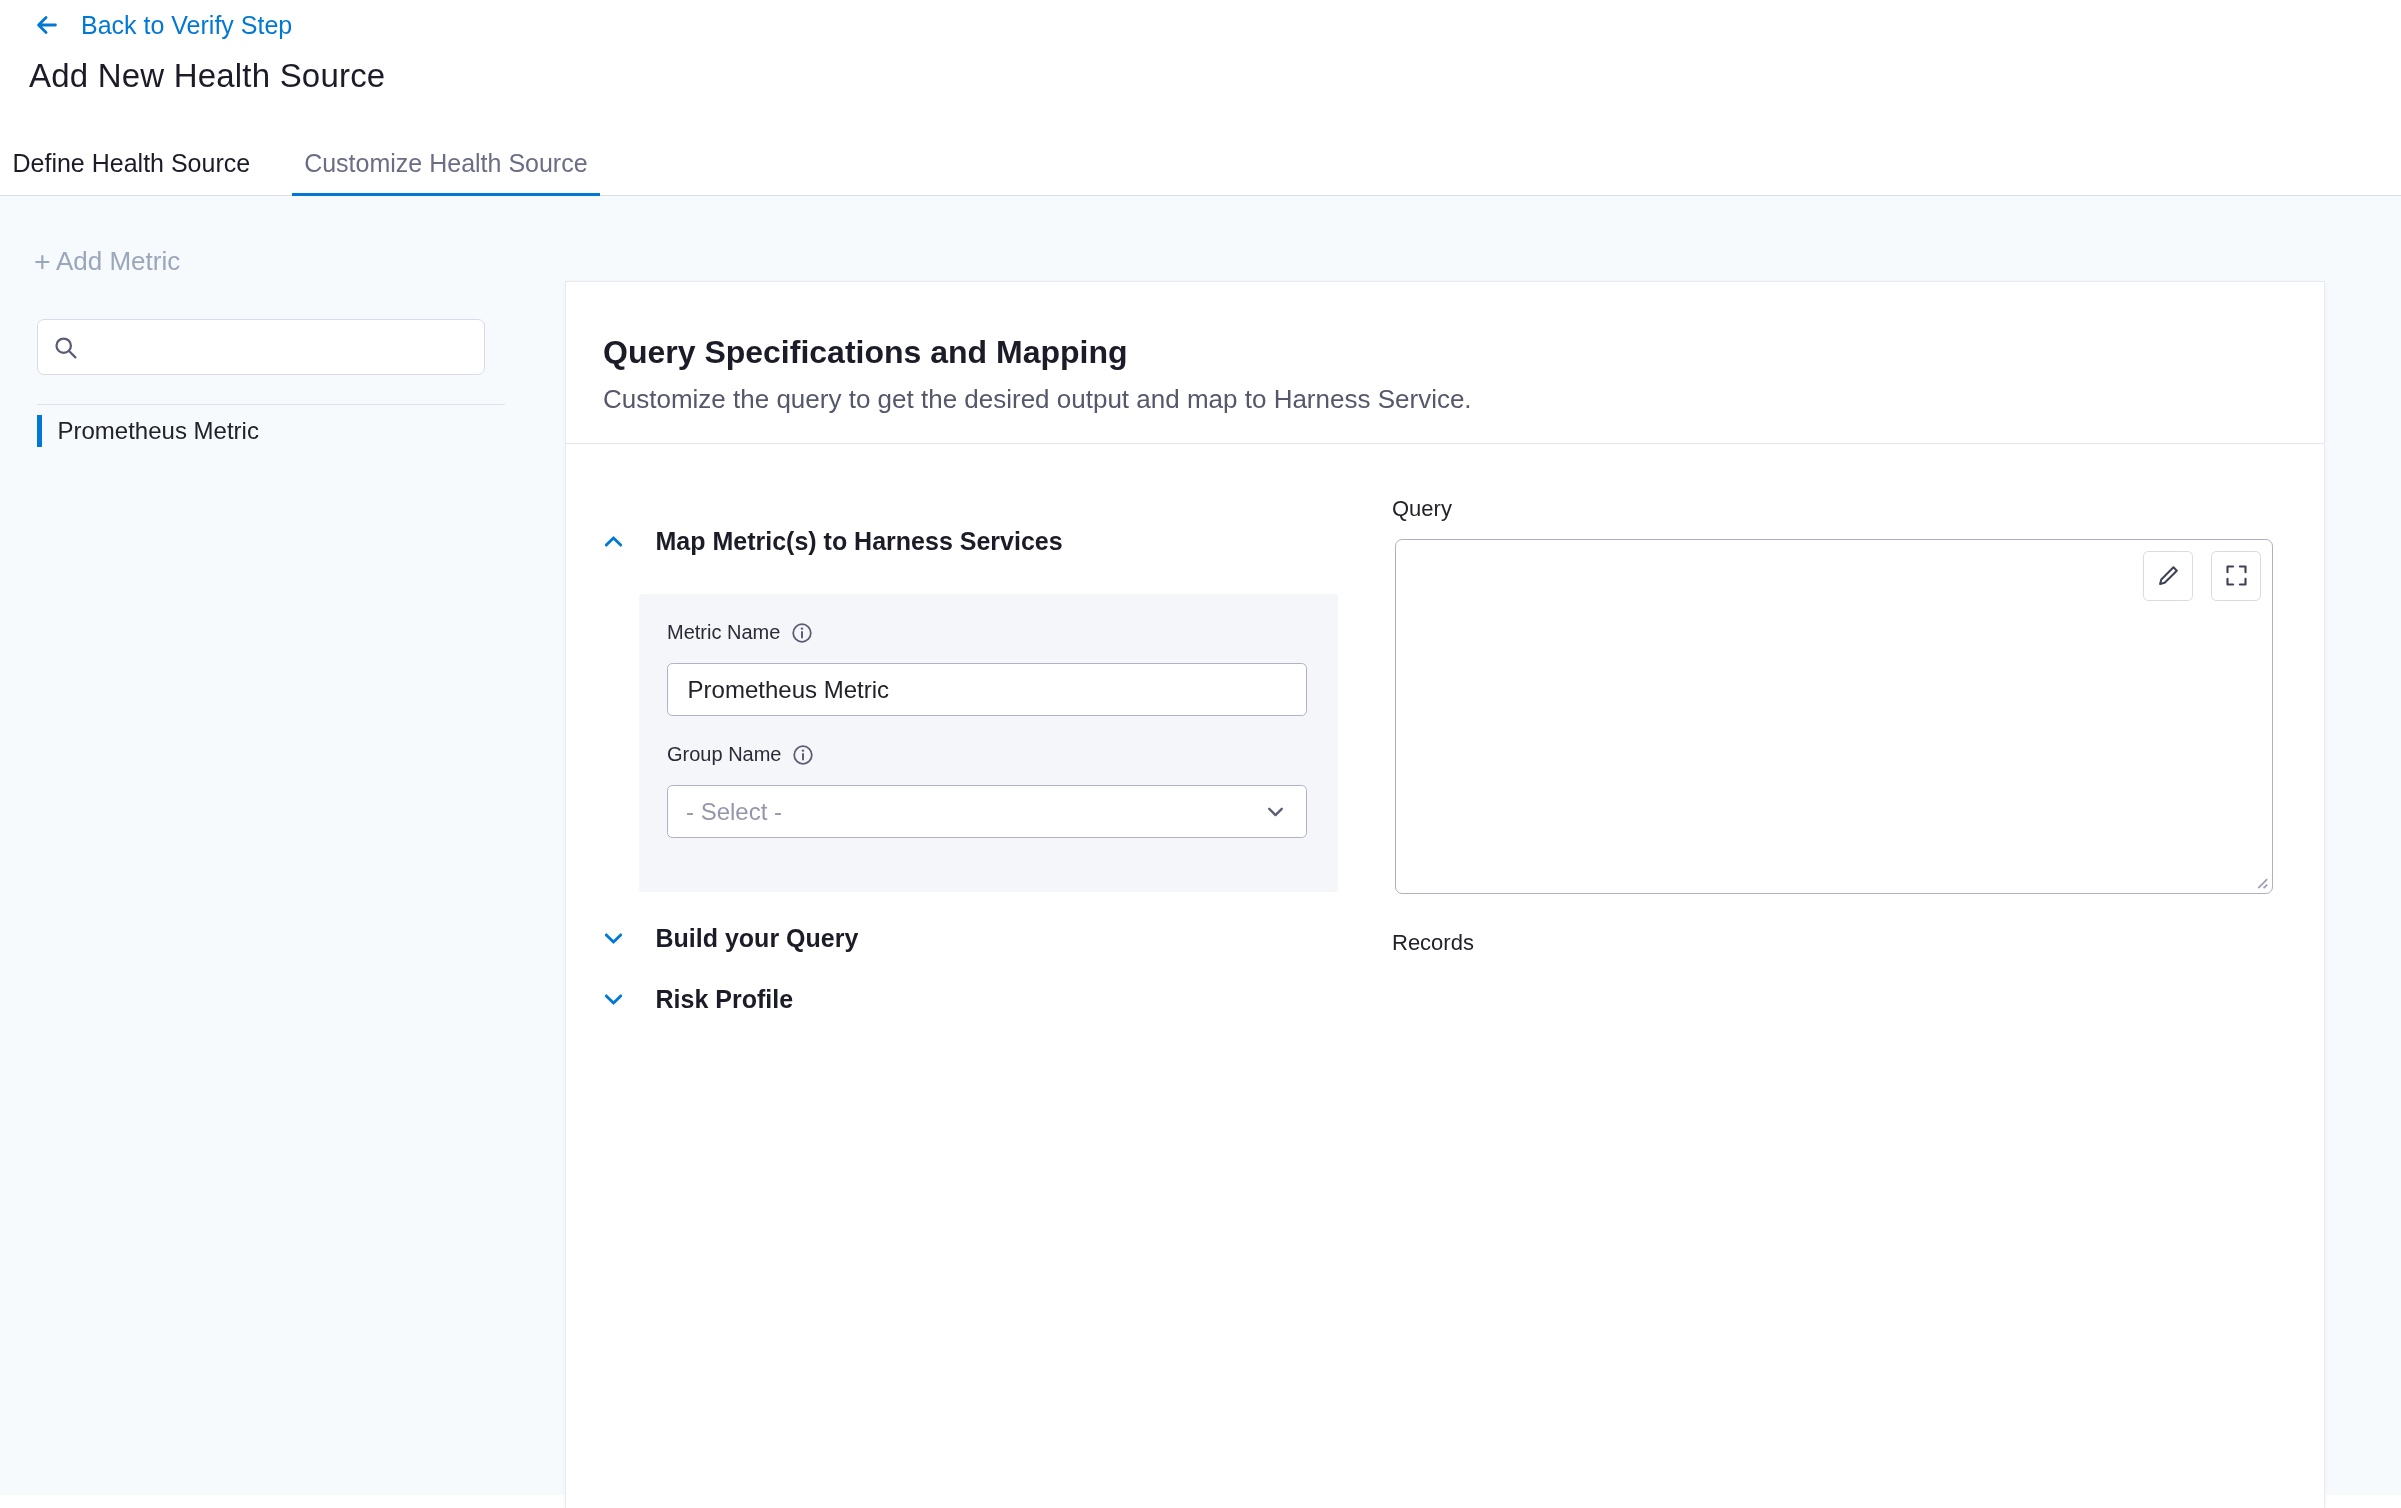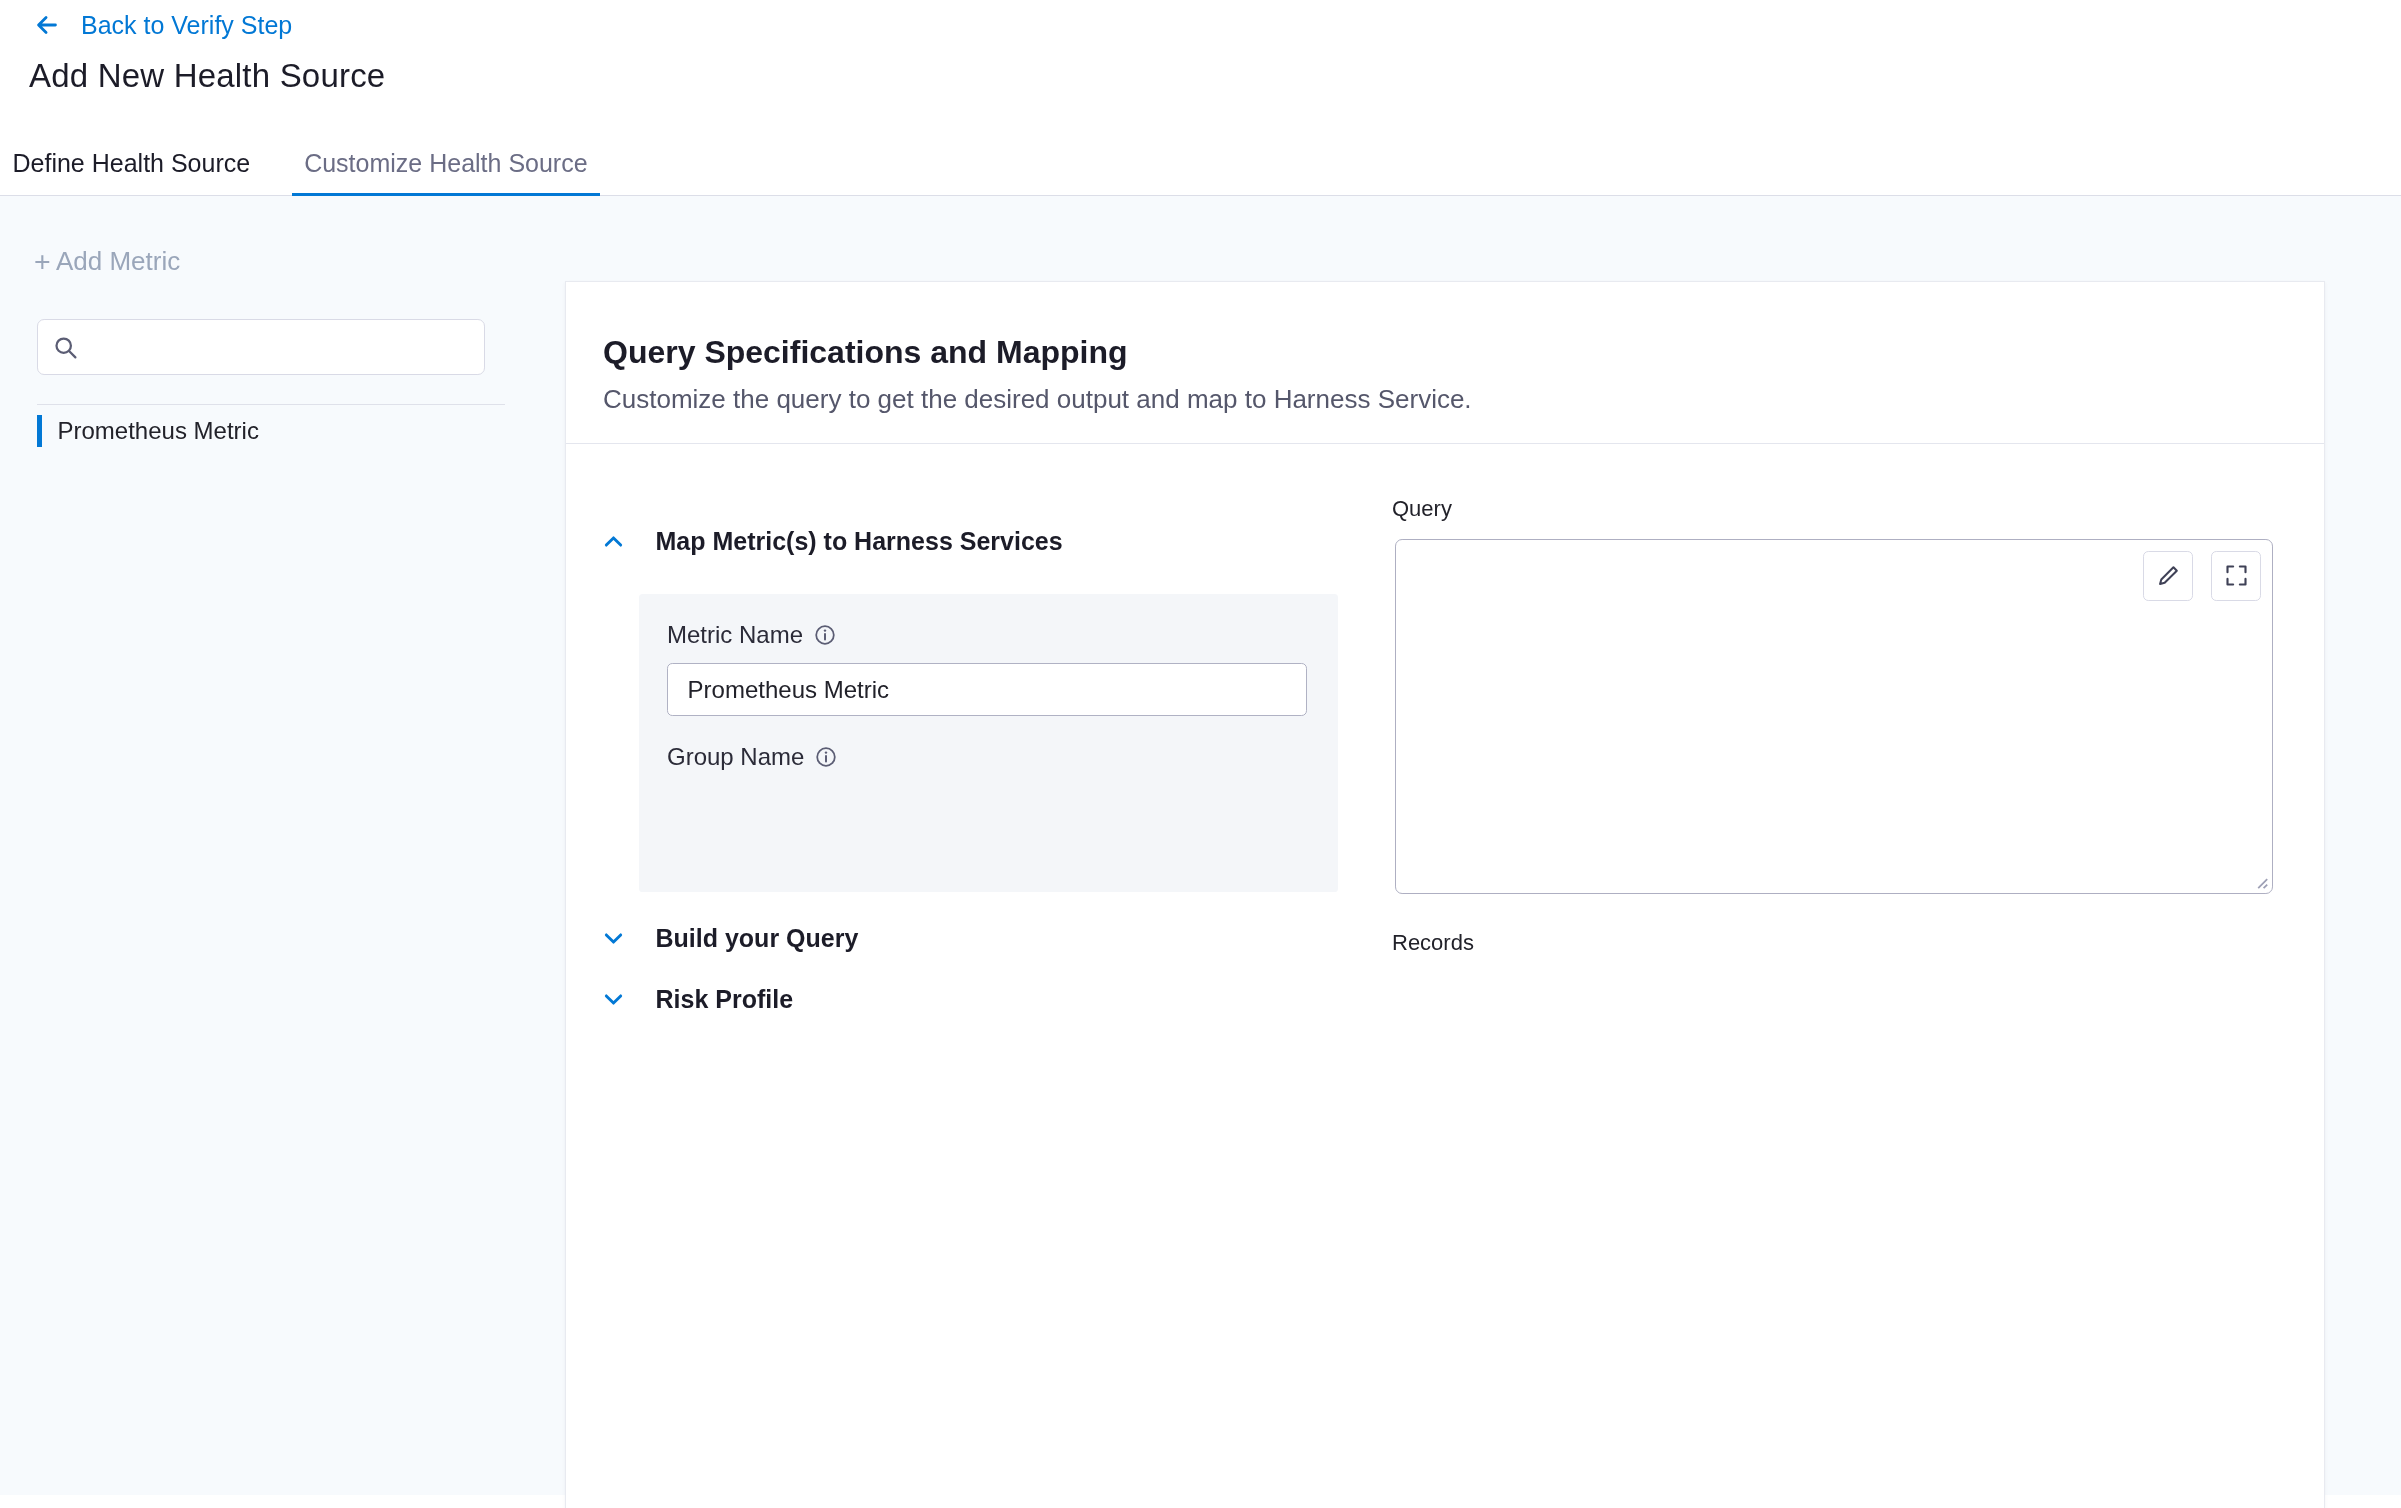--- a/index.html
+++ b/index.html
@@ -89,21 +89,21 @@
   }
   .section-row .label { font-size: 25px; font-weight: 700; color: #1c1c28; }
   .s1 { top: 240px; } .s2 { top: 637px; } .s3 { top: 698px; }
 
   .form-panel {
     position: absolute; left: 73px; top: 312px; width: 699px; height: 298px;
     background: #f4f6f9; border-radius: 3.6px;
   }
   .field-label {
     position: absolute; left: 28px; display: flex; align-items: center; gap: 10.7px;
-    font-size: 24px; color: #2b2b38;
+    font-size: 20px; color: #2b2b38;
   }
   .fl-metric { top: 27px; } .fl-group { top: 149px; }
   .text-input {
     position: absolute; left: 28px; top: 69px; width: 640px; height: 53px;
     border: 1.8px solid #b0b2c4; border-radius: 5.3px; background: #fff;
     font-size: 24px; padding: 0 19.6px; color: #22222a; outline: none;
     font-family: "Liberation Sans", sans-serif;
   }
   .select-box {
     position: absolute; left: 28px; top: 191px; width: 640px; height: 53px;
@@ -219,20 +219,28 @@
       <div class="field-label fl-group">
         <span>Group Name</span>
         <span>
           <svg width="22" height="22" viewBox="0 0 20 20" fill="none">
             <circle cx="10" cy="10" r="8" stroke="#5b5d74" stroke-width="1.6"></circle>
             <path d="M10 9v5" stroke="#5b5d74" stroke-width="1.8" stroke-linecap="round"></path>
             <circle cx="10" cy="6" r="1.1" fill="#5b5d74"></circle>
           </svg>
         </span>
       </div>
+      <div class="select-box">
+        <span class="select-placeholder">- Select -</span>
+        <span class="chev">
+          <svg width="25" height="25" viewBox="0 0 28 28" fill="none">
+            <path d="M7 11l7 7 7-7" stroke="#5b5d74" stroke-width="2.6" stroke-linecap="round" stroke-linejoin="round"></path>
+          </svg>
+        </span>
+      </div>
     </div>
 
     <div class="section-row s2">
       <span>
         <svg width="27" height="27" viewBox="0 0 30 30" fill="none">
           <path d="M7 11l8 8 8-8" stroke="#0278d5" stroke-width="3.2" stroke-linecap="round" stroke-linejoin="round"></path>
         </svg>
       </span>
       <span class="label">Build your Query</span>
     </div>

